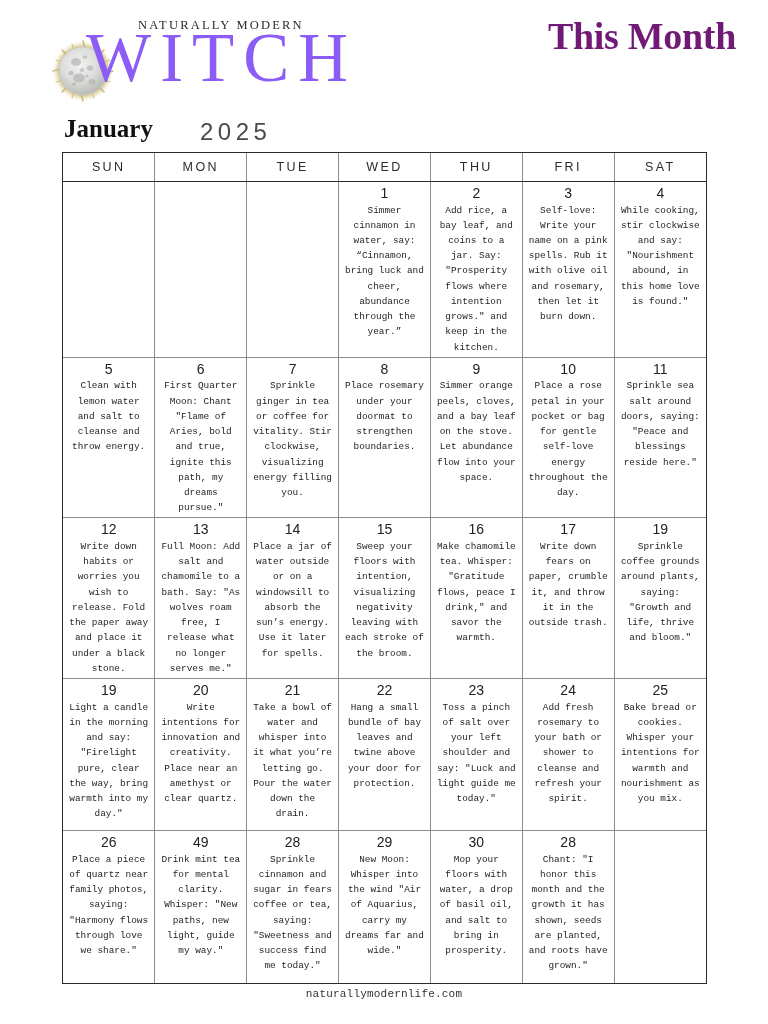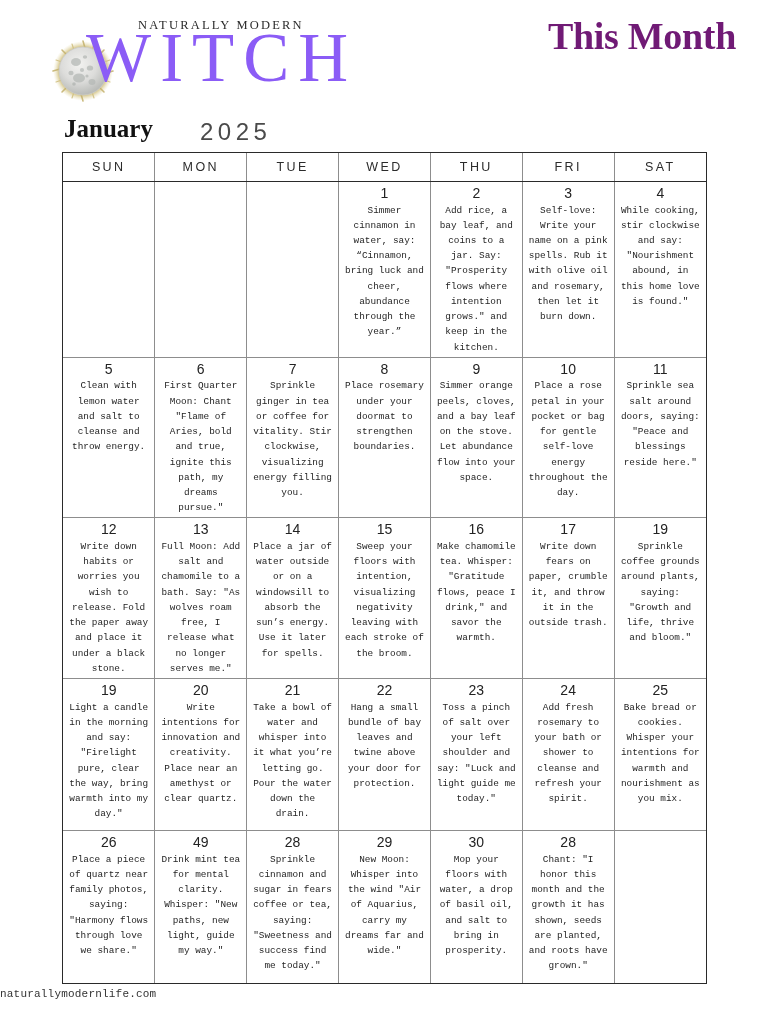--- a/index.html
+++ b/index.html
@@ -169,21 +169,21 @@
     word-spacing: 0px;
     padding: 0 0px;
   }
 
   
   .footer {
     position: absolute;
     left: 0;
     top: 988px;
     width: 768px;
-    text-align: left;
+    text-align: center;
     font-family: "Liberation Mono", monospace;
     font-size: 11px;
     color: #333333;
     letter-spacing: 0.2px;
   }
 </style>
 </head>
 <body>
 
 <div class="header">

